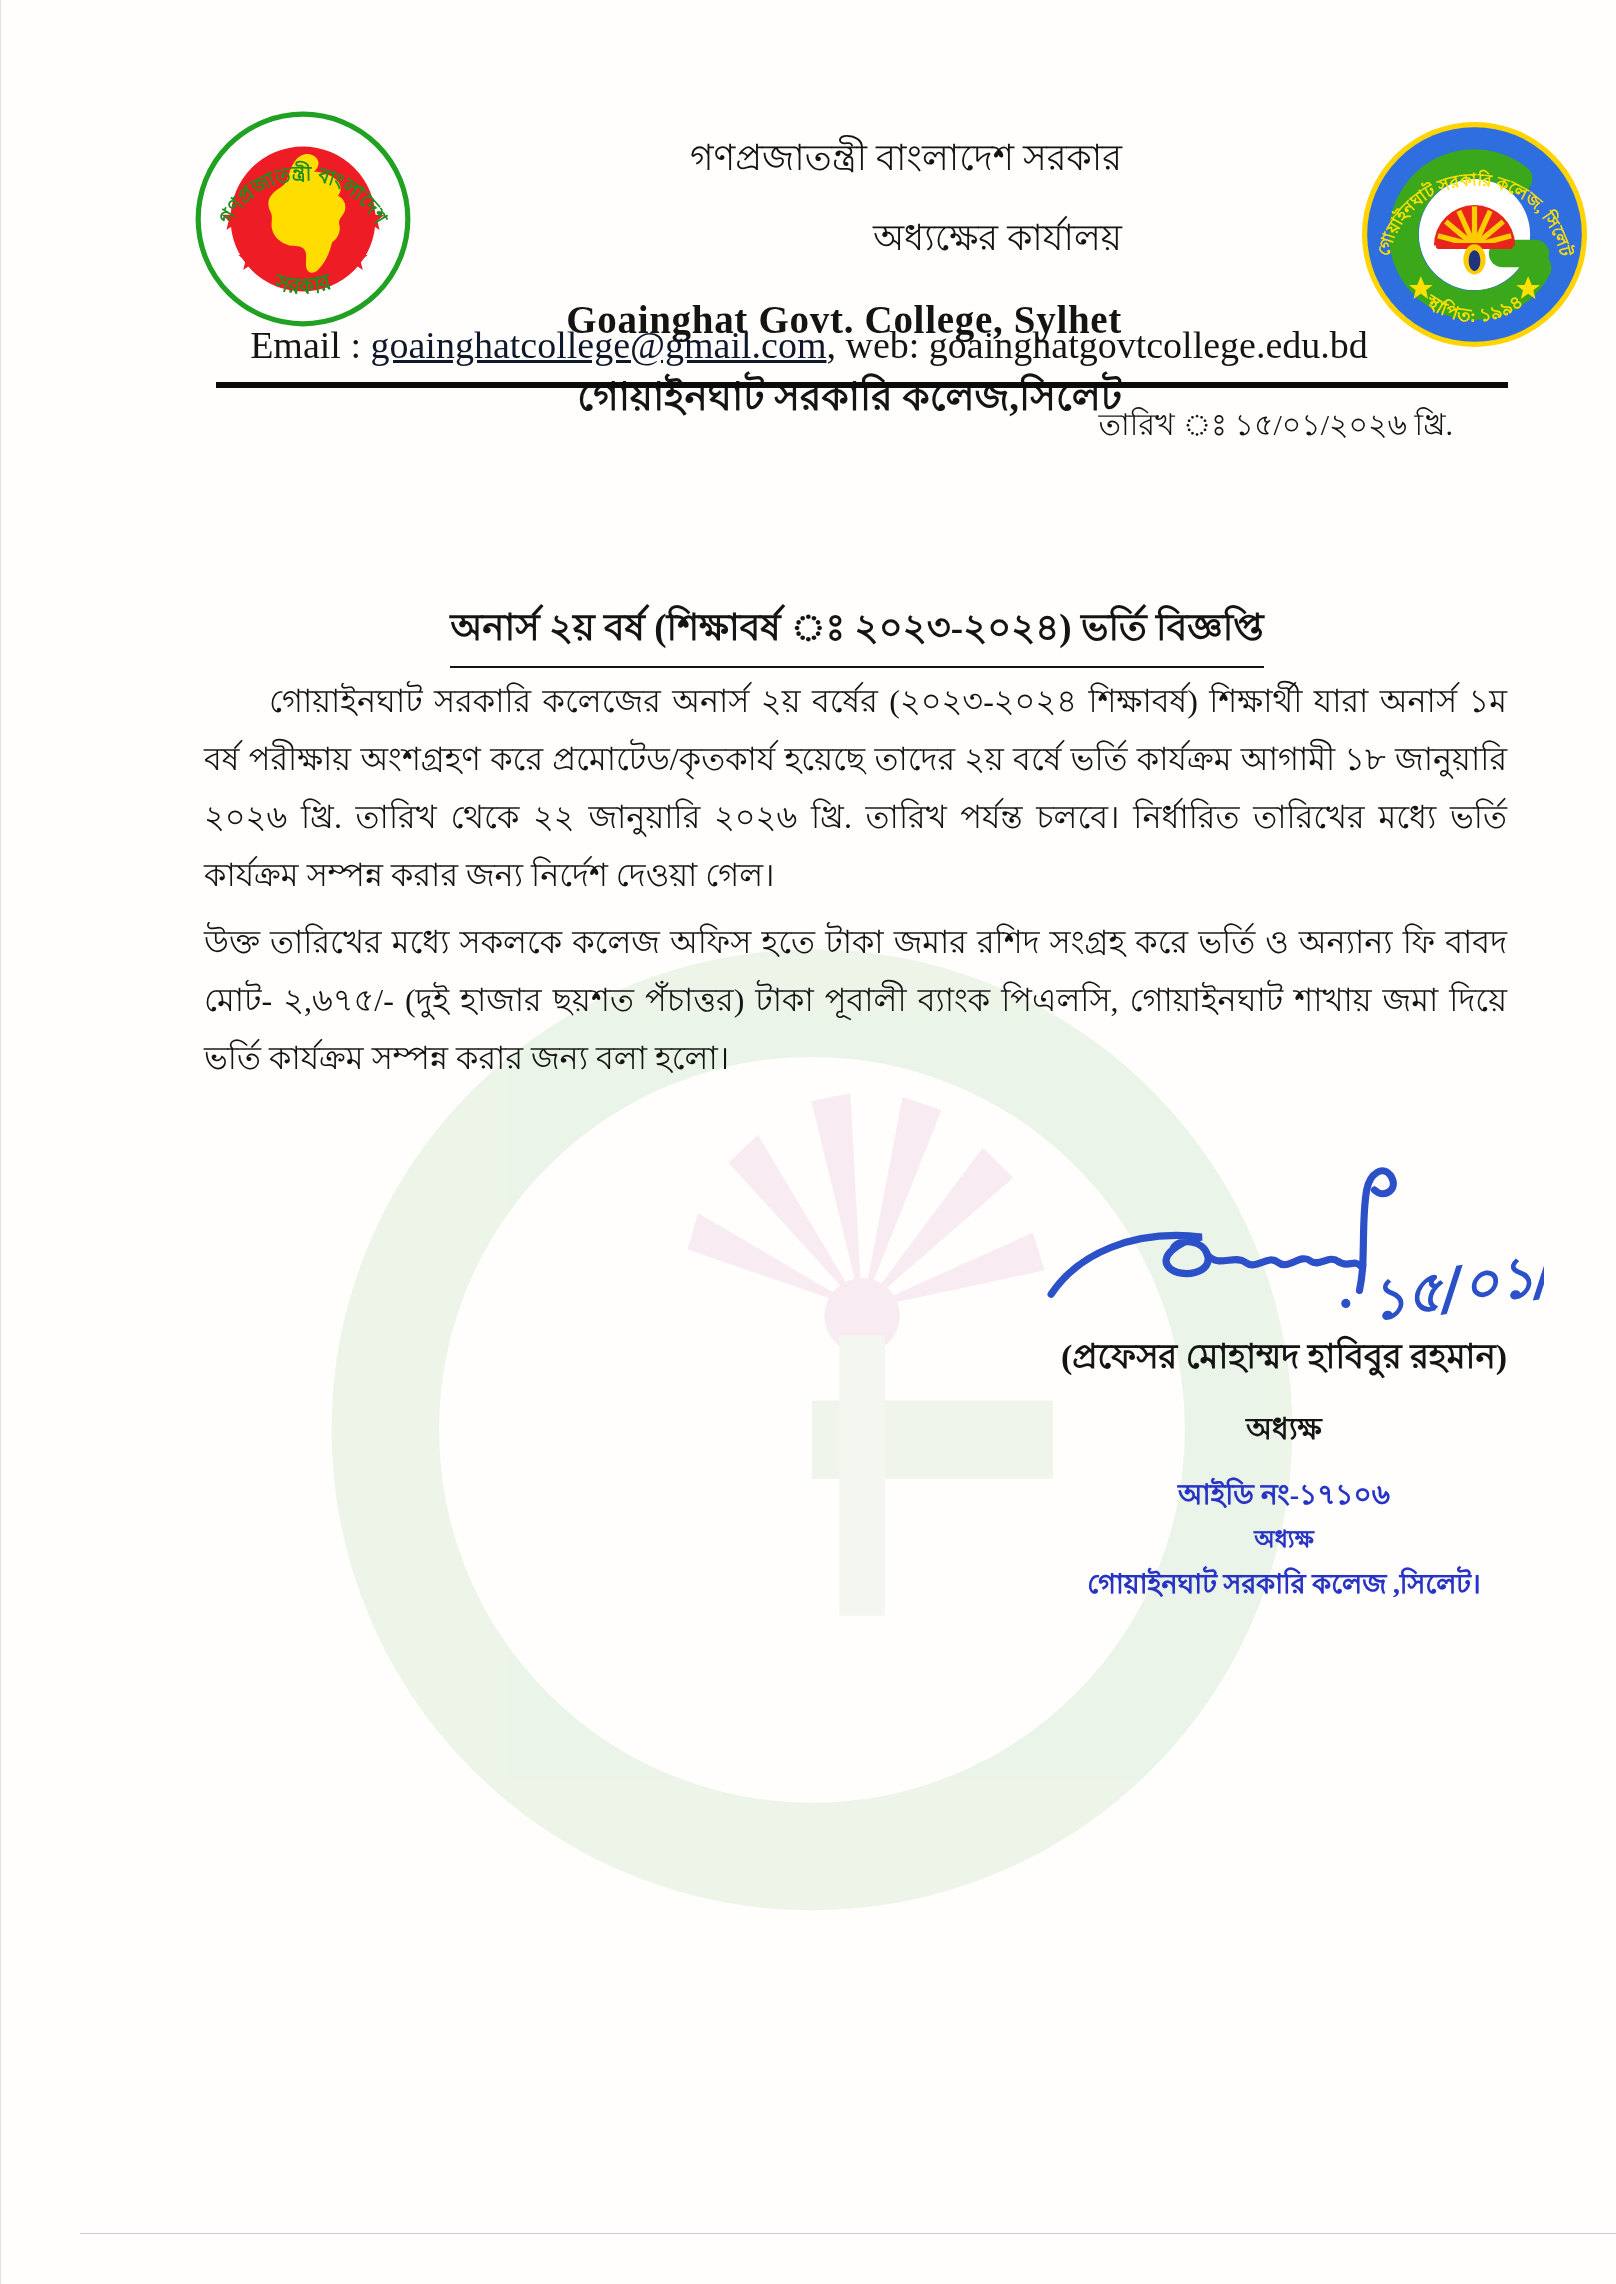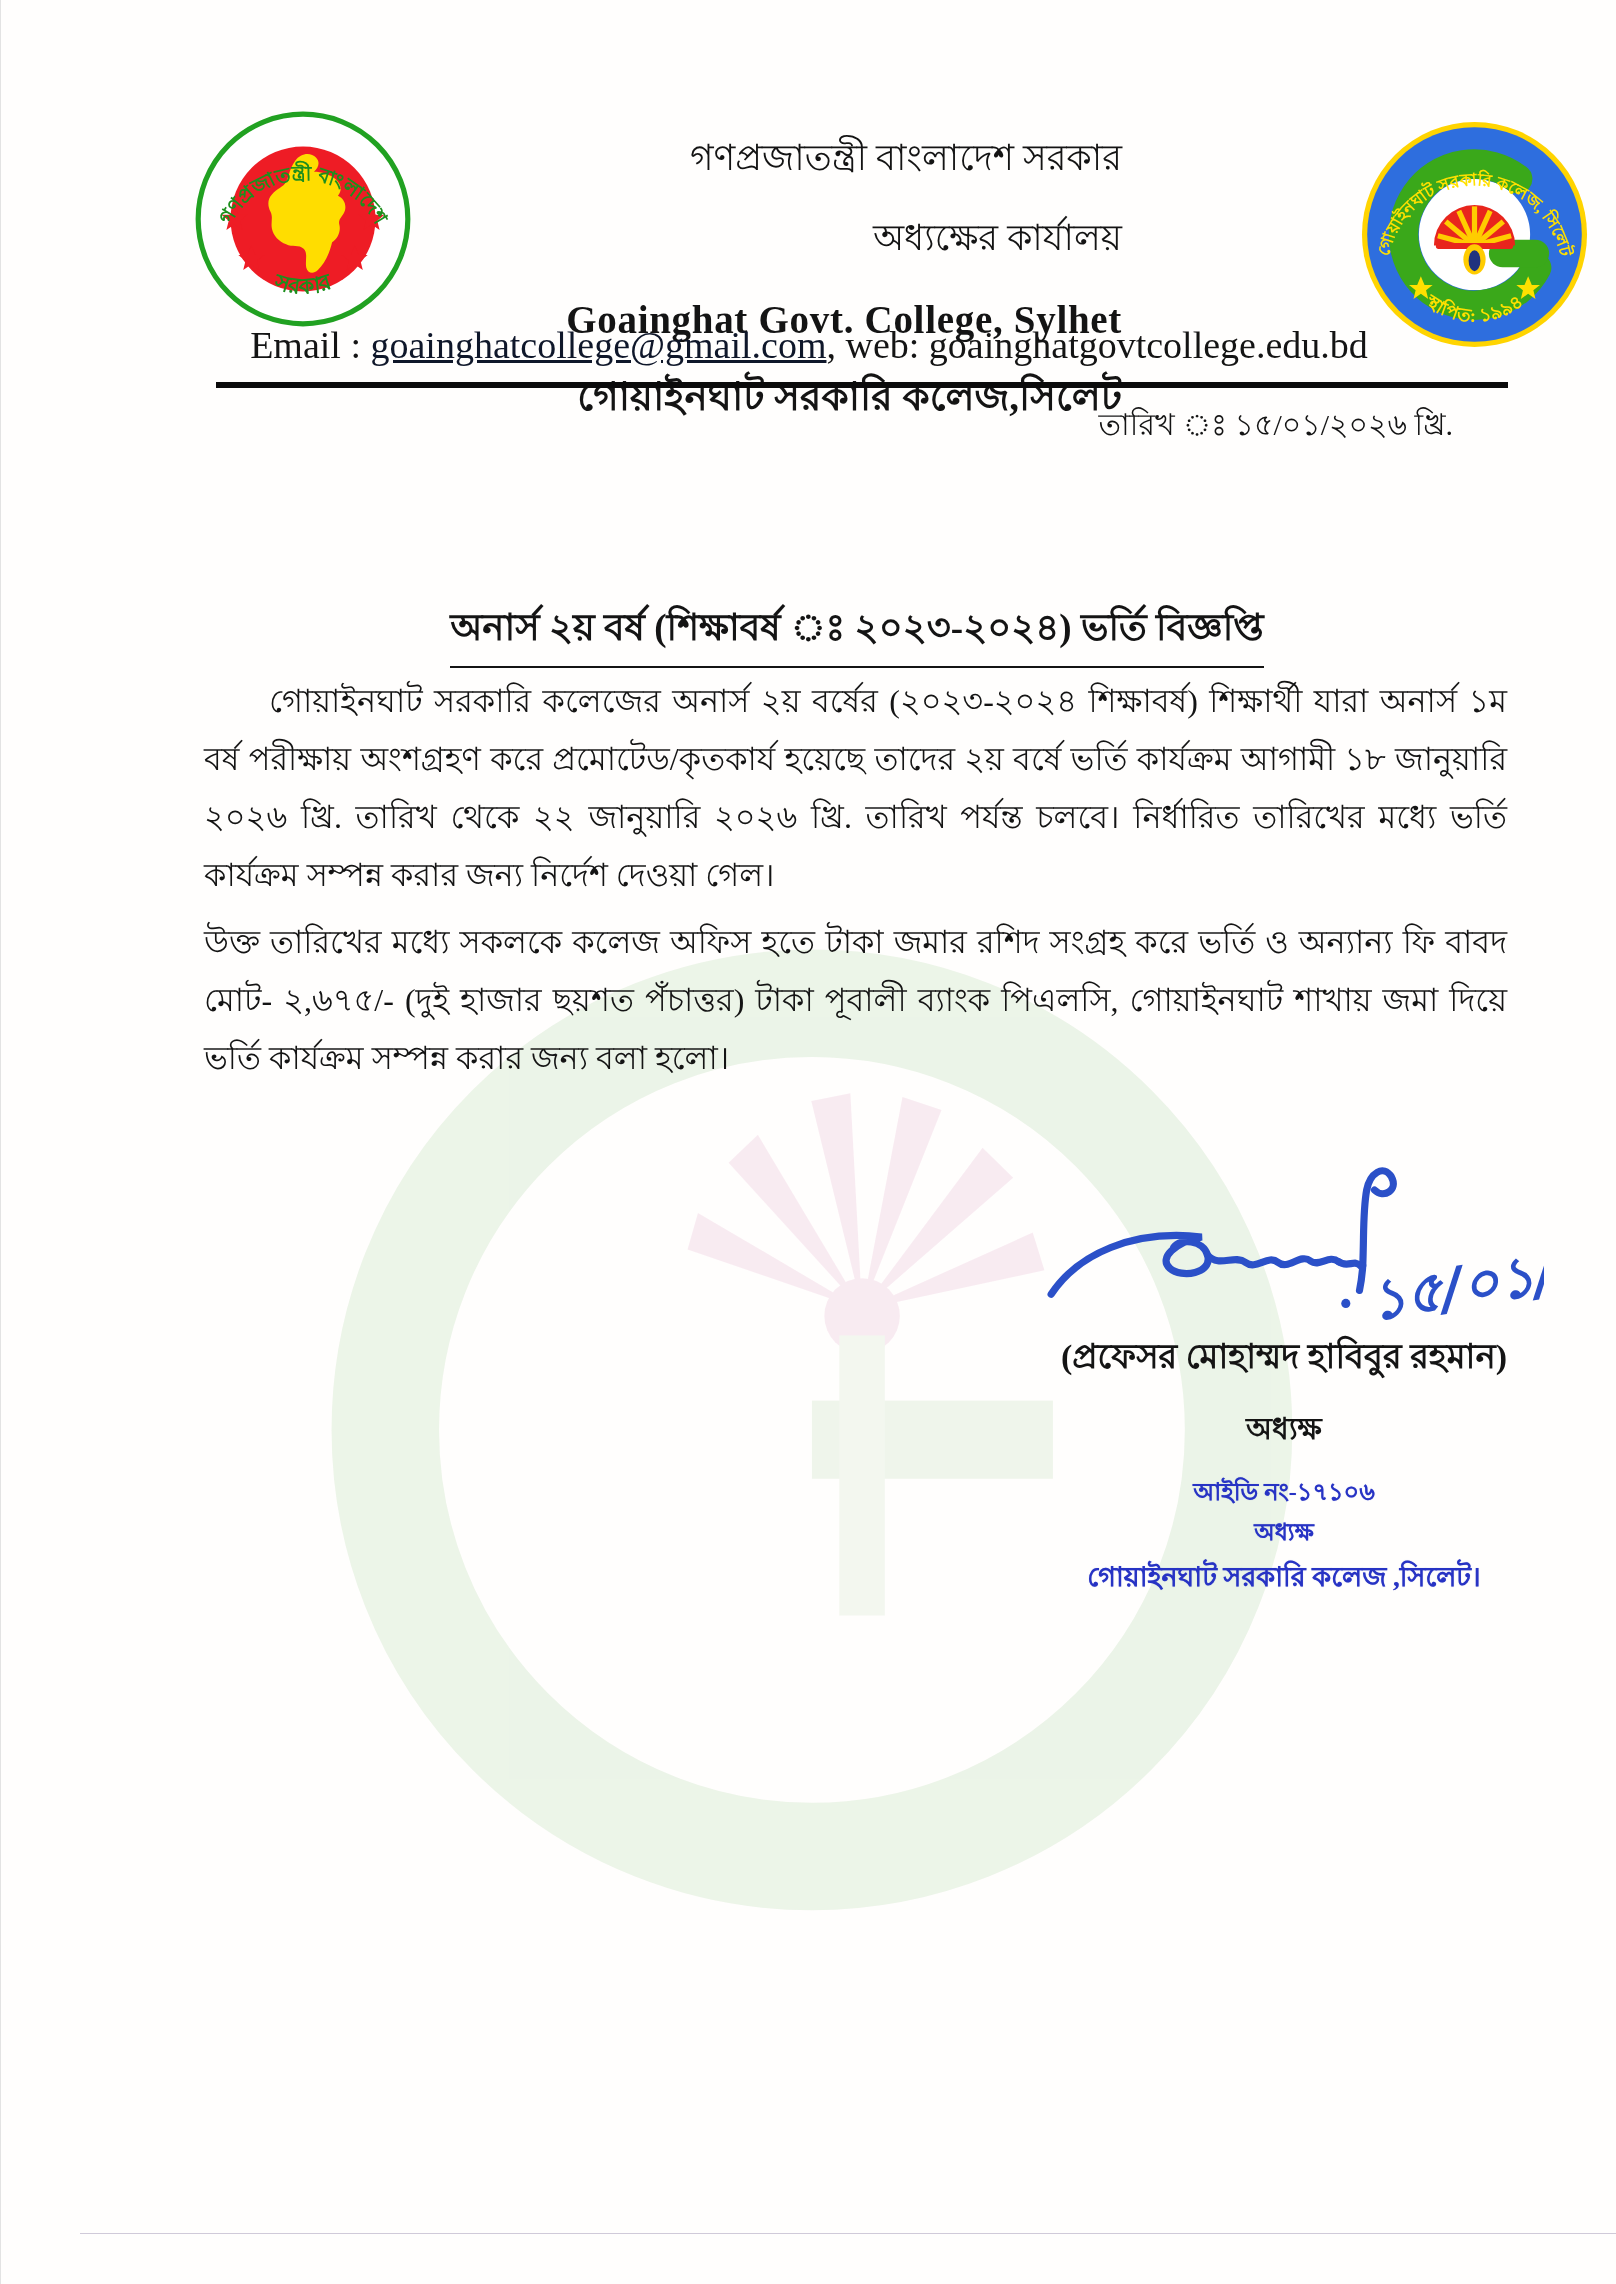--- a/index.html
+++ b/index.html
@@ -32,21 +32,21 @@
   .para2{top:913px;}
   
   .sign-svg{position:absolute;left:1041px;top:1156px;width:502px;height:186px;}
   .sign-block{position:absolute;left:1055px;top:1330px;width:456px;text-align:center;}
   .sb-name{font-size:34px;font-weight:bold;margin-bottom:18px;}
   .sb-desig{font-size:30px;font-weight:bold;margin-bottom:17px;}
   .sb-college{font-size:31px;margin-bottom:15.6px;}
   .sb-place{font-size:31px;margin-bottom:23.5px;}
   .stamp{color:#2733c4;text-shadow:0 0 0.7px rgba(39,51,196,.55);}
   .st-l1{font-size:31px;font-weight:bold;margin-bottom:6.5px;}
-  .st-l2{font-size:24px;font-weight:bold;margin-bottom:1.3px;}
+  .st-l2{font-size:28px;font-weight:bold;margin-bottom:1.3px;}
   .st-l3{font-size:23.5px;font-weight:bold;margin-bottom:2.6px;}
   .st-l4{font-size:27px;font-weight:bold;}
   
   .watermark{position:absolute;left:0;top:0;width:1616px;height:2284px;pointer-events:none;}
   .content-layer{position:relative;z-index:2;}
   .scan-line{position:absolute;left:79px;top:2233px;width:1537px;height:1.3px;background:#b7aec6;opacity:.65;}
 </style>
 </head>
 <body>
 

